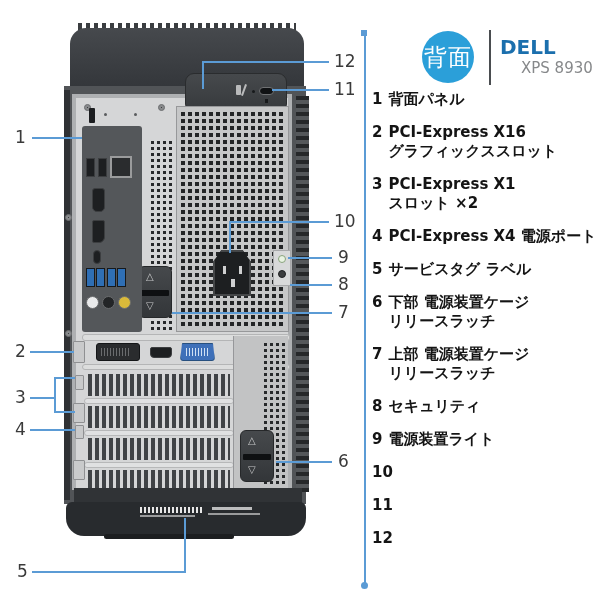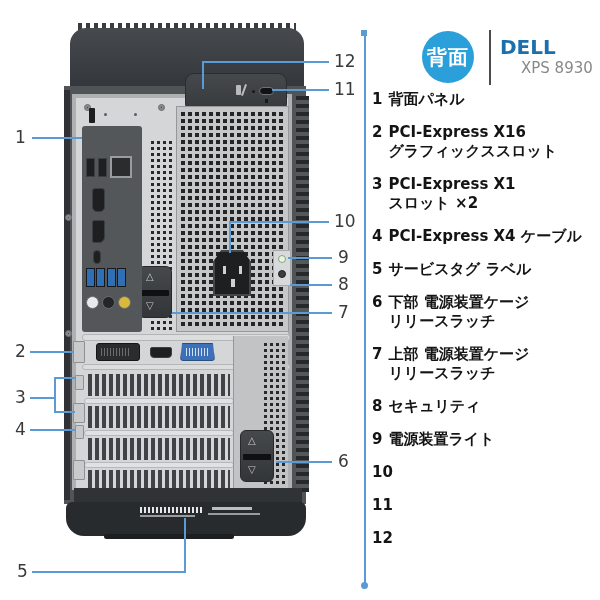--- a/index.html
+++ b/index.html
@@ -95,21 +95,21 @@
   .lead{background:#5b9bd5;}
   .num{font-size:17px;color:#3a3a3a;font-weight:500;line-height:20px;}
 
   
   .rail{left:364px;top:33px;width:2px;height:552px;background:#5b9bd5;}
   .rail-dot-top{left:361px;top:30px;width:6px;height:6px;background:#5b9bd5;}
   .rail-dot-bot{left:361px;top:582px;width:7px;height:7px;border-radius:50%;background:#5b9bd5;}
 
   .badge{left:422px;top:31px;width:52px;height:52px;border-radius:50%;background:#2b9fd9;
       display:flex;align-items:center;justify-content:center;}
-  .badge span{color:#ffffff;font-size:20px;font-weight:bold;letter-spacing:1px;}
+  .badge span{color:#ffffff;font-size:23px;font-weight:normal;letter-spacing:1px;}
   .brand-divider{left:489px;top:30px;width:2px;height:55px;background:#4a4d50;}
   .brand{left:500px;top:36px;font-size:20px;font-weight:bold;color:#1b6fad;line-height:22px;}
   .model{left:521px;top:59px;font-size:15px;color:#86888a;line-height:18px;}
 
   .legend{left:372px;top:90px;width:226px;}
   .legend .item{display:flex;margin-bottom:14px;}
   .legend .inum{flex:none;margin-right:6px;font-size:15px;font-weight:600;color:#141414;line-height:19px;}
   .legend .ilabel{flex:1;font-size:15px;font-weight:600;color:#141414;line-height:19px;white-space:pre-line;}
 </style>
 </head>
@@ -268,21 +268,21 @@
   </div>
 
   <div class="item">
     <span class="inum">3</span>
     <span class="ilabel">PCI-Express X1
 スロット ×2</span>
   </div>
 
   <div class="item">
     <span class="inum">4</span>
-    <span class="ilabel">PCI-Express X4 ケーブル</span>
+    <span class="ilabel">PCI-Express X4 電源ポート</span>
   </div>
 
   <div class="item">
     <span class="inum">5</span>
     <span class="ilabel">サービスタグ ラベル</span>
   </div>
 
   <div class="item">
     <span class="inum">6</span>
     <span class="ilabel">下部 電源装置ケージ

